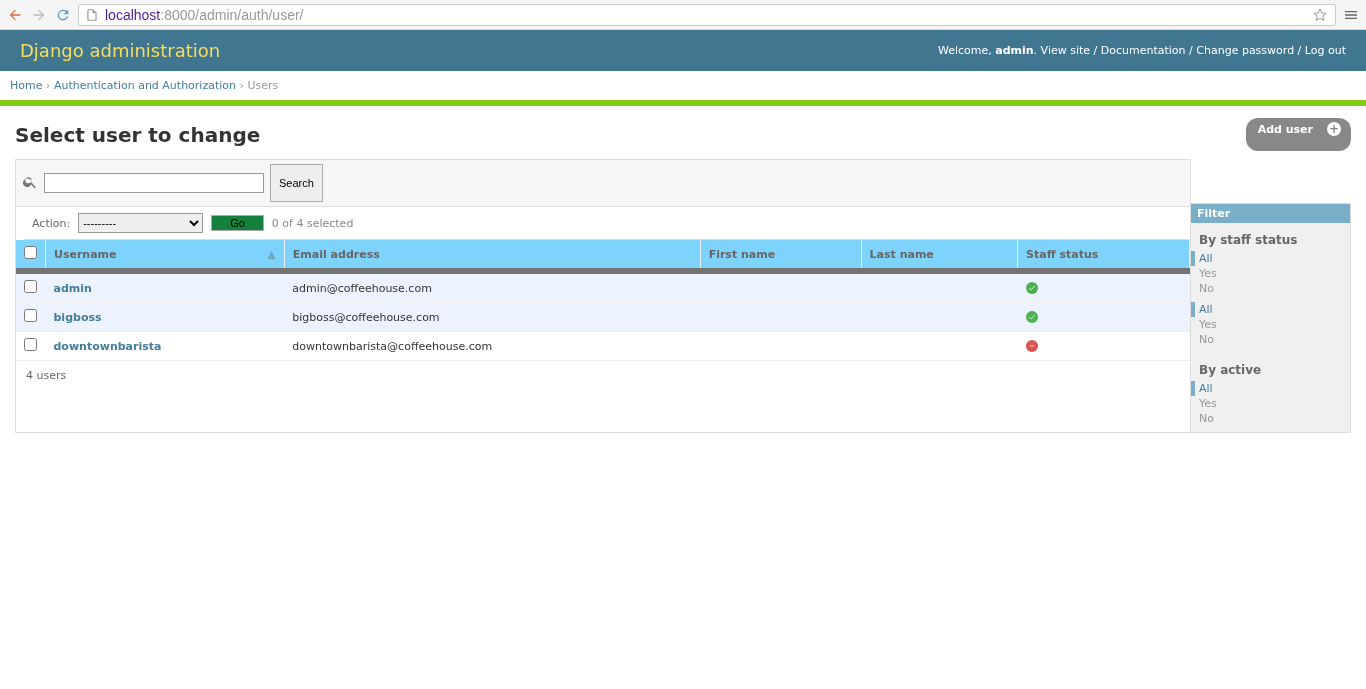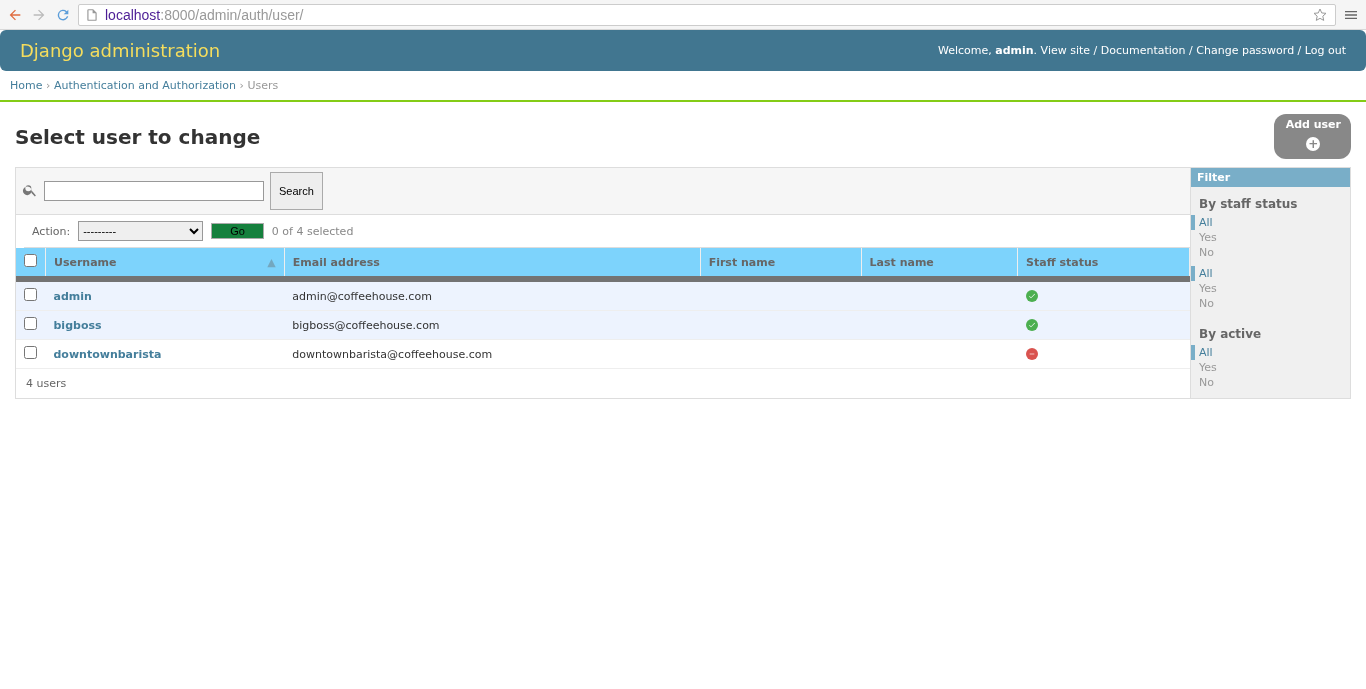--- a/index.html
+++ b/index.html
@@ -8,35 +8,35 @@
 
 .browser-chrome { height: 30px; background: #f5f5f5; border-bottom: 1px solid #d8d8d8; display: flex; align-items: center; padding: 0 6px; gap: 6px; }
 .nav-arrow { width: 18px; height: 18px; display: flex; align-items: center; justify-content: center; cursor: pointer; }
 .url-bar { flex: 1; height: 22px; background: #fff; border: 1px solid #ccc; border-radius: 2px; display: flex; align-items: center; padding: 0 6px; gap: 6px; font-size: 14px; }
 .url-bar .page-icon { width: 14px; height: 14px; }
 .url-text { flex: 1; font-family: Arial, sans-serif; color: #999; }
 .url-text .host { color: #4c1d95; }
 .star-icon, .hamburger-icon { width: 18px; height: 18px; display: flex; align-items: center; justify-content: center; cursor: pointer; }
 
 
-.header { background: #417690; color: #fff; padding: 10px 20px; display: flex; justify-content: space-between; align-items: center; border-radius: 6px; }
+.header { background: #417690; color: #fff; padding: 10px 20px; display: flex; justify-content: space-between; align-items: center; }
 .branding { color: #f5dd5d; font-size: 18px; font-weight: normal; }
 .user-tools { font-size: 11px; color: #fff; }
 .user-tools a { color: #fff; text-decoration: none; }
 .user-tools strong { font-weight: bold; }
 
 
-.breadcrumbs { background: #fff; padding: 8px 10px; font-size: 11px; color: #999; border-bottom: 2px solid #84cc16; }
+.breadcrumbs { background: #fff; padding: 8px 10px; font-size: 11px; color: #999; border-bottom: 6px solid #84cc16; }
 .breadcrumbs a { color: #447e9b; text-decoration: none; }
 
 
 .content { padding: 0 15px 15px 15px; position: relative; }
 .content-header { display: flex; justify-content: space-between; align-items: center; padding: 12px 0 8px 0; }
 h1 { font-size: 20px; font-weight: bold; color: #333; }
-.add-button { background: #888; color: #fff; padding: 4px 10px 8px 12px; border-radius: 12px; font-size: 11px; font-weight: bold; display: inline-flex; align-items: center; gap: 6px; cursor: pointer; text-decoration: none; flex-direction: column; }
+.add-button { background: #888; color: #fff; padding: 4px 10px 15px 12px; border-radius: 12px; font-size: 11px; font-weight: bold; display: inline-flex; align-items: center; gap: 14px; cursor: pointer; text-decoration: none; }
 .add-button .plus { background: #fff; color: #888; border-radius: 50%; width: 14px; height: 14px; display: inline-flex; align-items: center; justify-content: center; font-weight: bold; font-size: 12px; line-height: 1; }
 
 .main-flex { display: flex; gap: 0; }
 .changelist { flex: 1; border: 1px solid #ddd; background: #fff; }
 
 
 .toolbar { background: #f6f6f6; border-bottom: 1px solid #ddd; padding: 4px 6px; display: flex; align-items: center; gap: 6px; }
 .search-icon svg { width: 16px; height: 16px; }
 .search-input { width: 220px; height: 20px; border: 1px solid #999; background: #fff; padding: 0 4px; font-size: 12px; }
 .search-btn { height: 38px; padding: 0 8px; border: 1px solid #aaa; background: #eee; font-size: 11px; cursor: pointer; }
@@ -62,21 +62,21 @@
 
 .bool-icon { width: 12px; height: 12px; border-radius: 50%; display: inline-flex; align-items: center; justify-content: center; }
 .bool-true { background: #4caf50; }
 .bool-false { background: #d9534f; }
 .bool-icon svg { width: 8px; height: 8px; }
 
 
 .paginator { padding: 8px 10px; font-size: 11px; color: #666; background: #fff; }
 
 
-.filter-sidebar { width: 160px; background: #f0f0f0; border: 1px solid #ddd; border-left: none; }
+.filter-sidebar { width: 160px; background: #f0f0f0; border: 1px solid #ddd; border-left: none; margin-top: 44px; }
 .filter-title { background: #79aec8; color: #fff; font-size: 11px; font-weight: bold; padding: 3px 6px; }
 .filter-sidebar h3 { font-size: 12px; color: #666; padding: 10px 8px 4px 8px; font-weight: bold; }
 .filter-sidebar ul { list-style: none; padding: 0 8px 6px 8px; }
 .filter-sidebar li { font-size: 11px; padding: 1px 0; }
 .filter-sidebar li a { color: #999; text-decoration: none; text-align: right; }
 .filter-sidebar li.selected { border-left: 4px solid #79aec8; margin-left: -8px; padding-left: 4px; }
 .filter-sidebar li.selected a { color: #447e9b; }
 </style>
 </head>
 <body>

